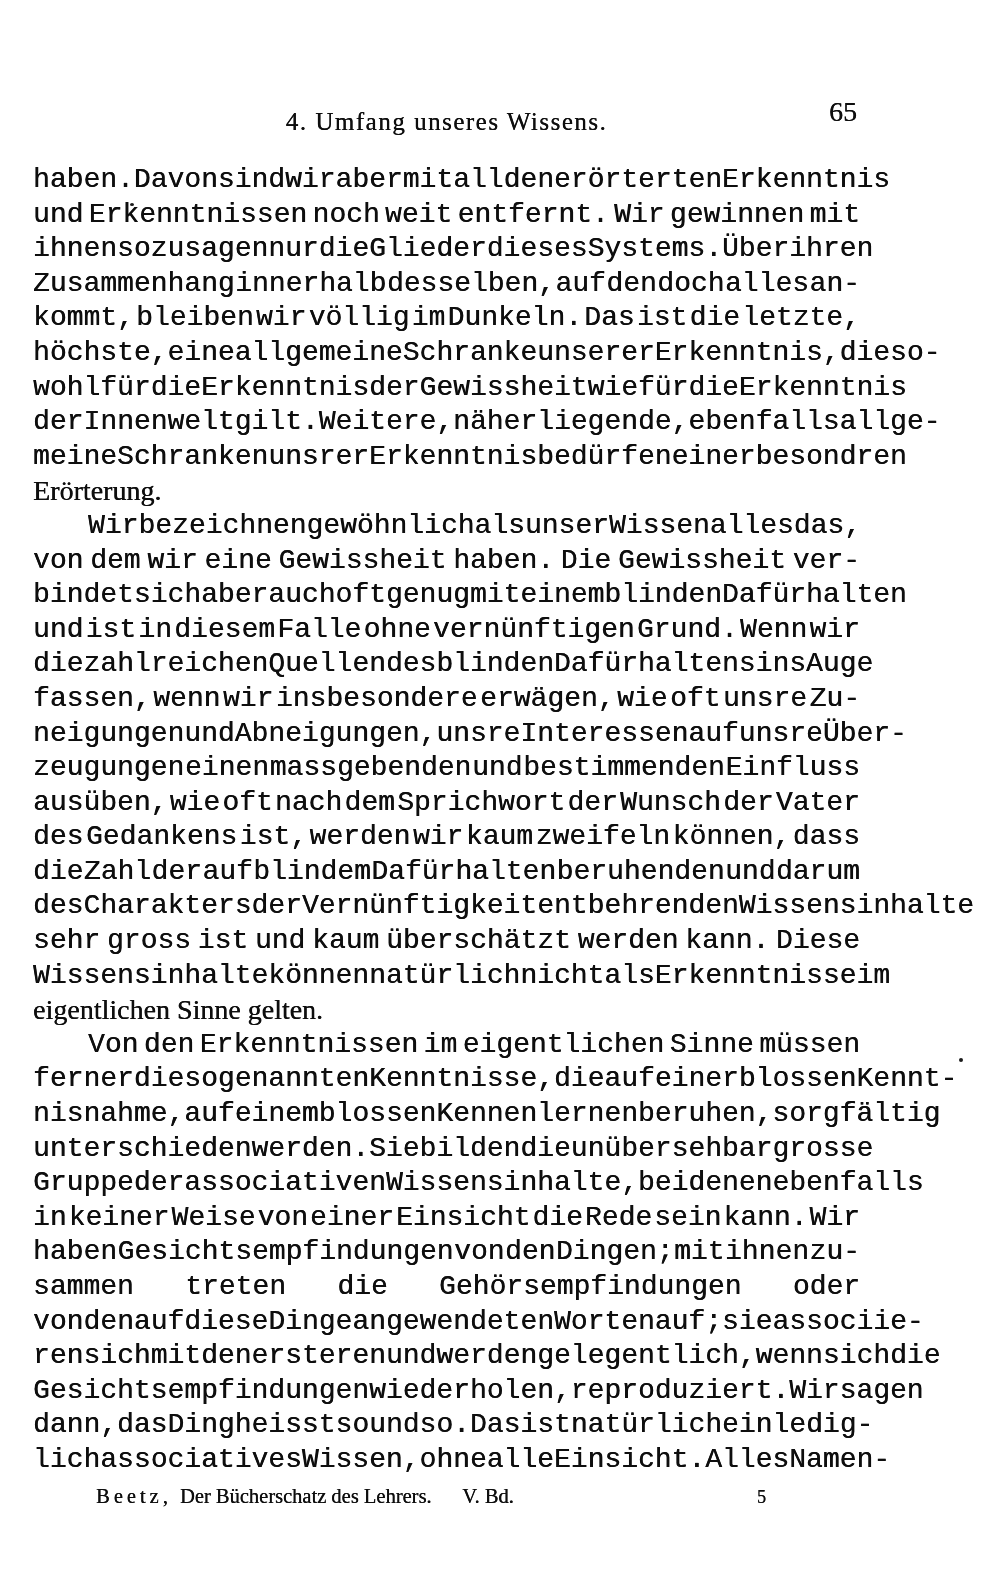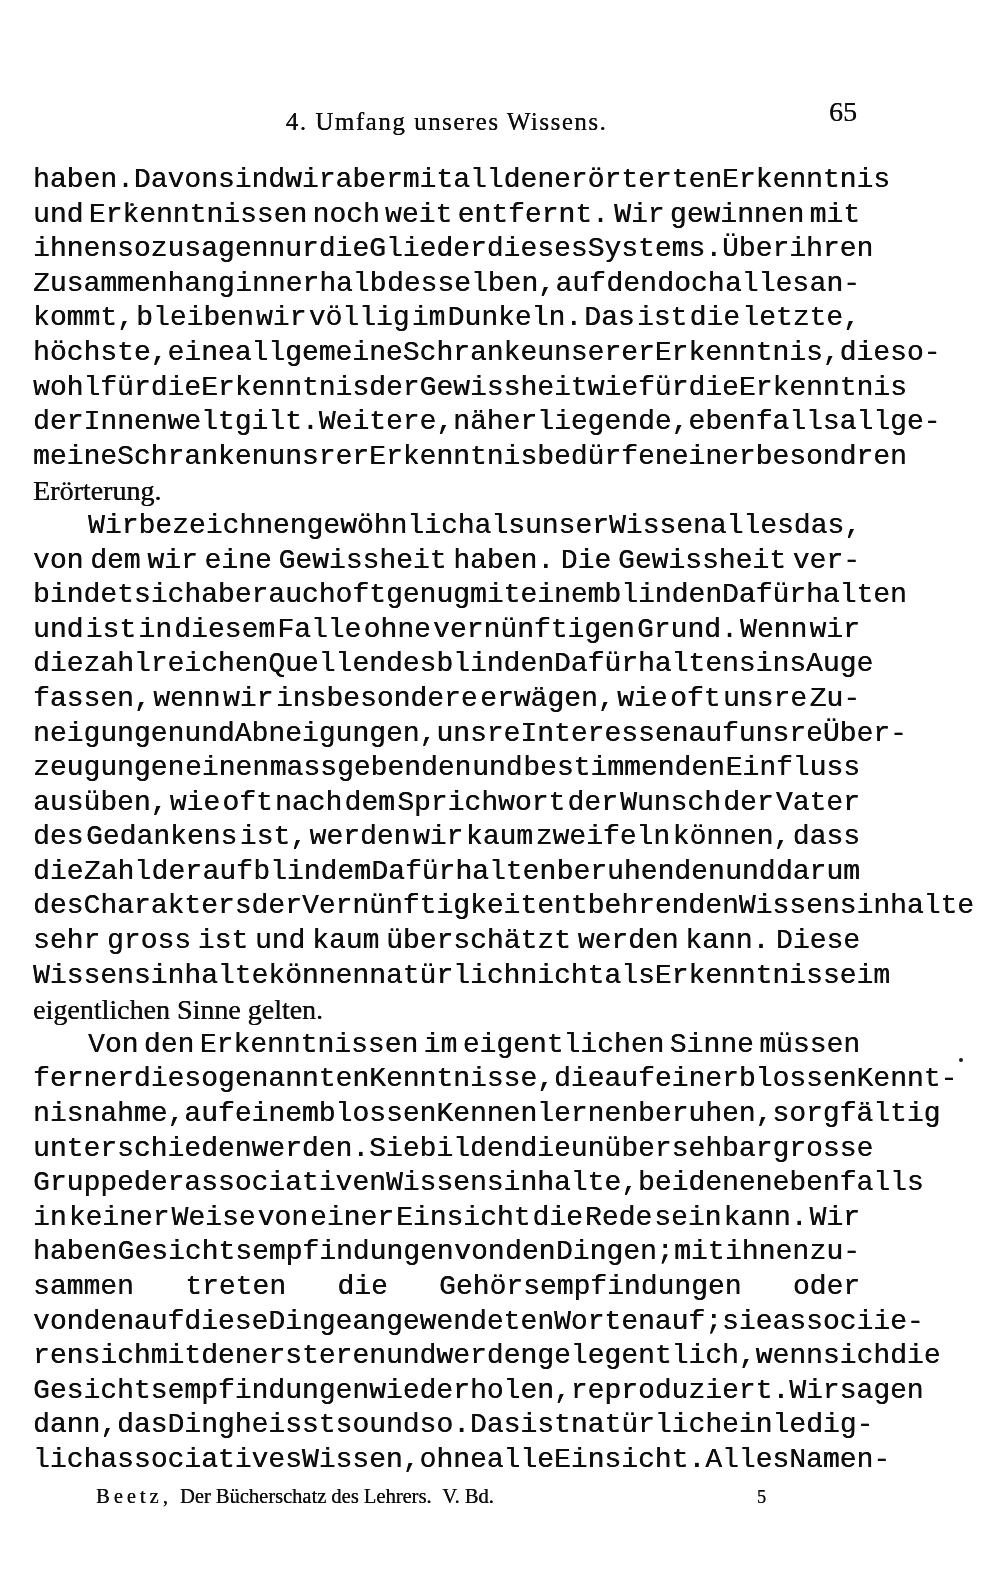--- a/index.html
+++ b/index.html
@@ -52,21 +52,21 @@
     position: absolute;
     top: 1485px;
     left: 0;
     width: 1000px;
     height: 30px;
     font-size: 20.5px;
     text-shadow: 0.3px 0.3px 0 currentColor;
   }
   .footer-line { position: absolute; left: 96px; top: 0; }
   .footer-author { letter-spacing: 4px; margin-right: 3px; }
-  .footer-work { margin-right: 6px; }
+  .footer-work { margin-right: 26px; }
   .footer-sig { position: absolute; left: 757px; top: 2px; font-size: 18px; }
   .speck {
     position: absolute;
     background: #1a1a1a;
     border-radius: 50%;
   }
   .speck-1 { left: 130px; top: 203px; width: 4px; height: 3px; }
   .speck-2 { left: 959px; top: 1058px; width: 4px; height: 4px; }
 </style>
 </head>

